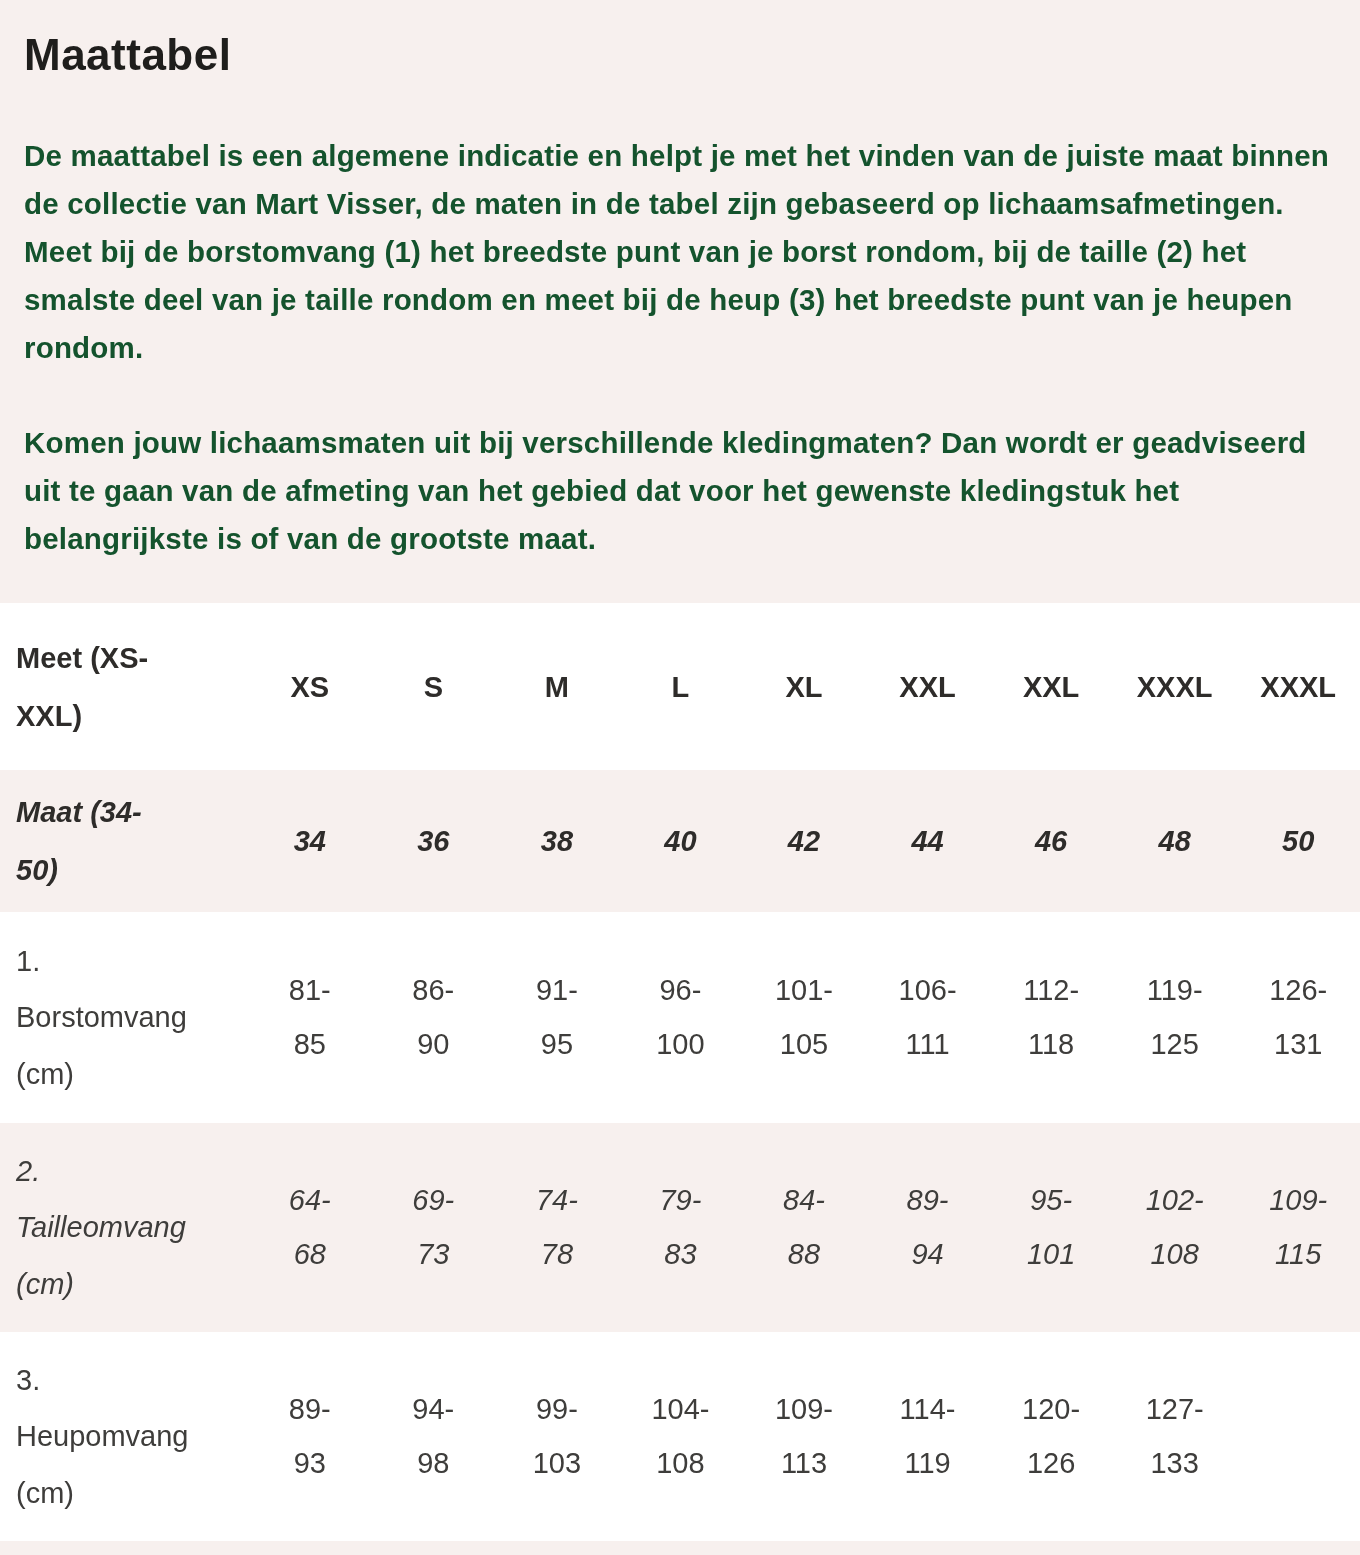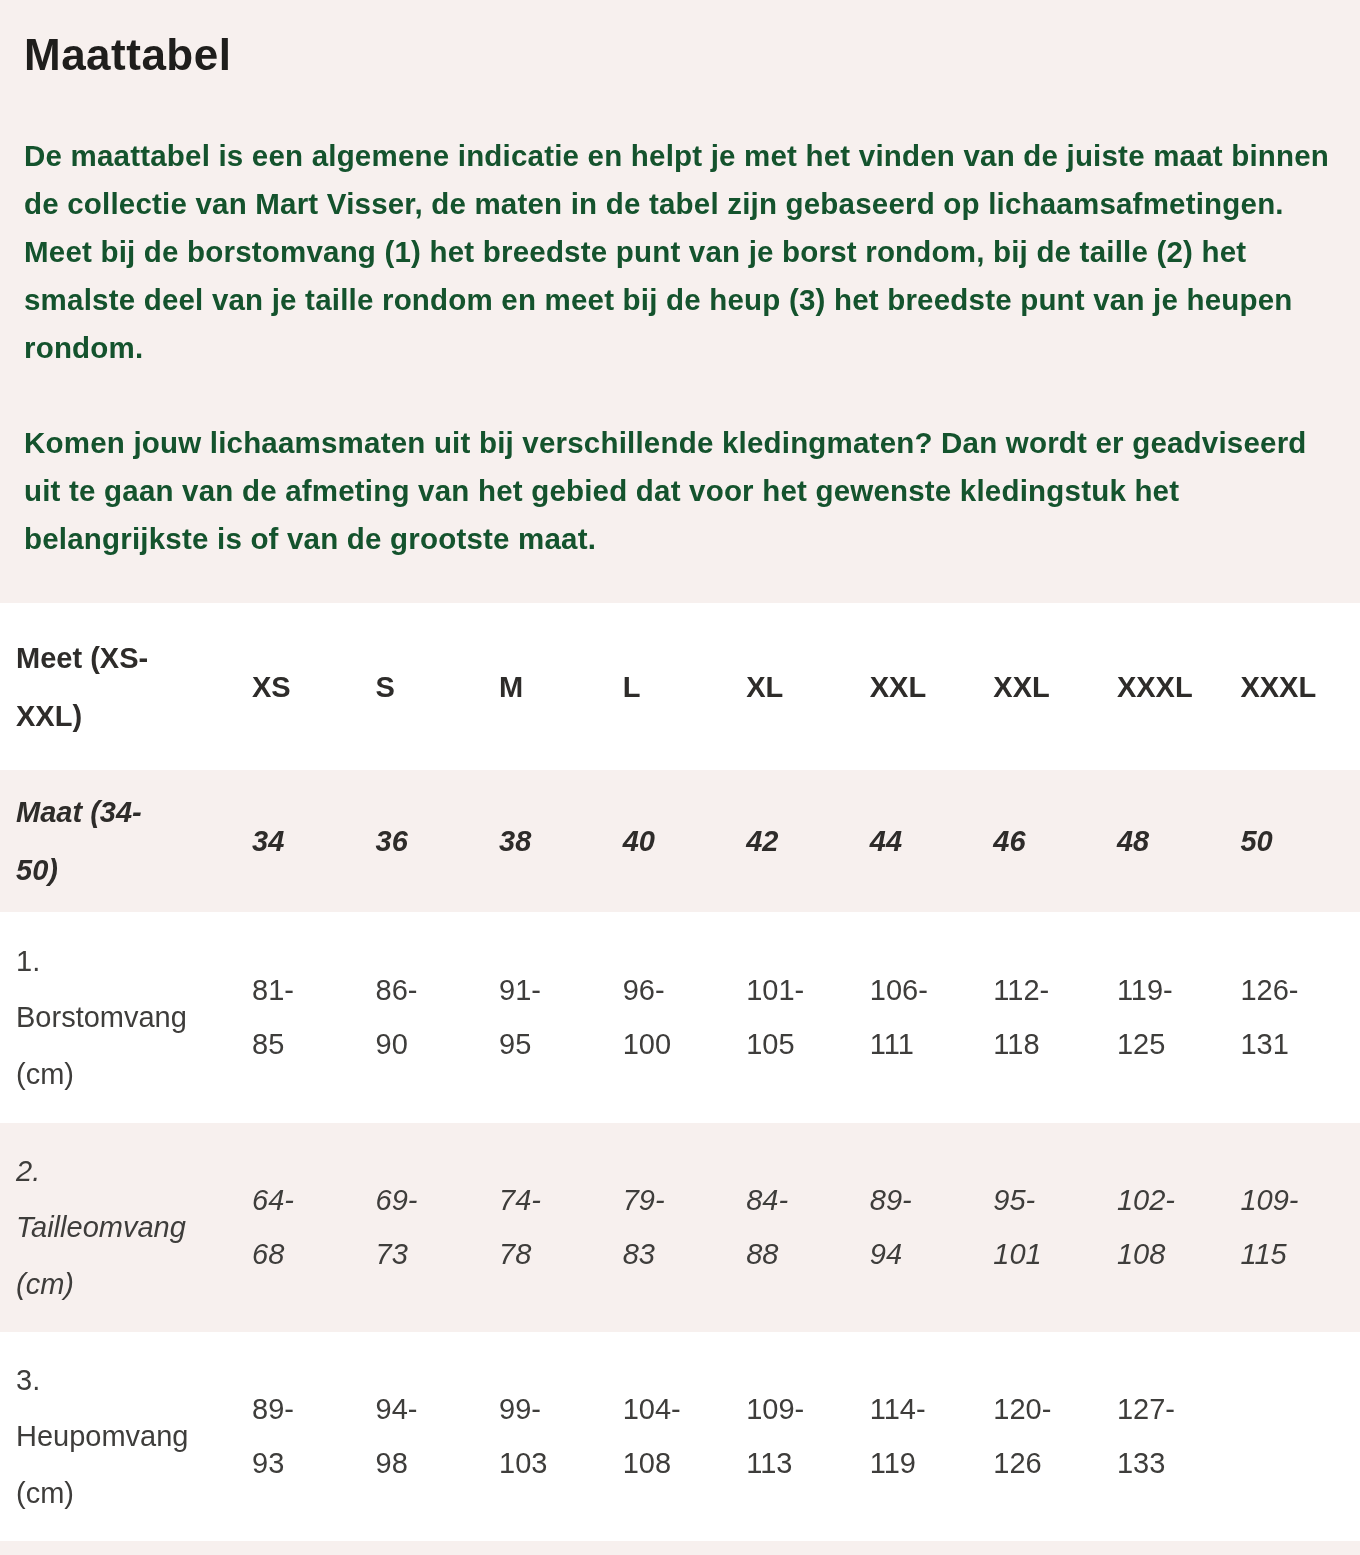--- a/index.html
+++ b/index.html
@@ -45,21 +45,21 @@
   }
   .row-white { background: #FFFFFF; }
   .row-pink  { background: transparent; font-style: italic; } 
   .r1 { height: 167px; }
   .r2 { height: 142px; }
   .r3 { height: 211px; }
   .r4 { height: 209px; }
   .r5 { height: 209px; }
 
   .tcell {
-    text-align: left;
+    text-align: center;
     white-space: pre-line;
     font-size: 29px;
     line-height: 1.83;
     color: #3E3D3B;
     padding: 0 4px;
   }
   .tcell.label {
     text-align: left;
     padding-left: 16px;
     line-height: 1.95;

